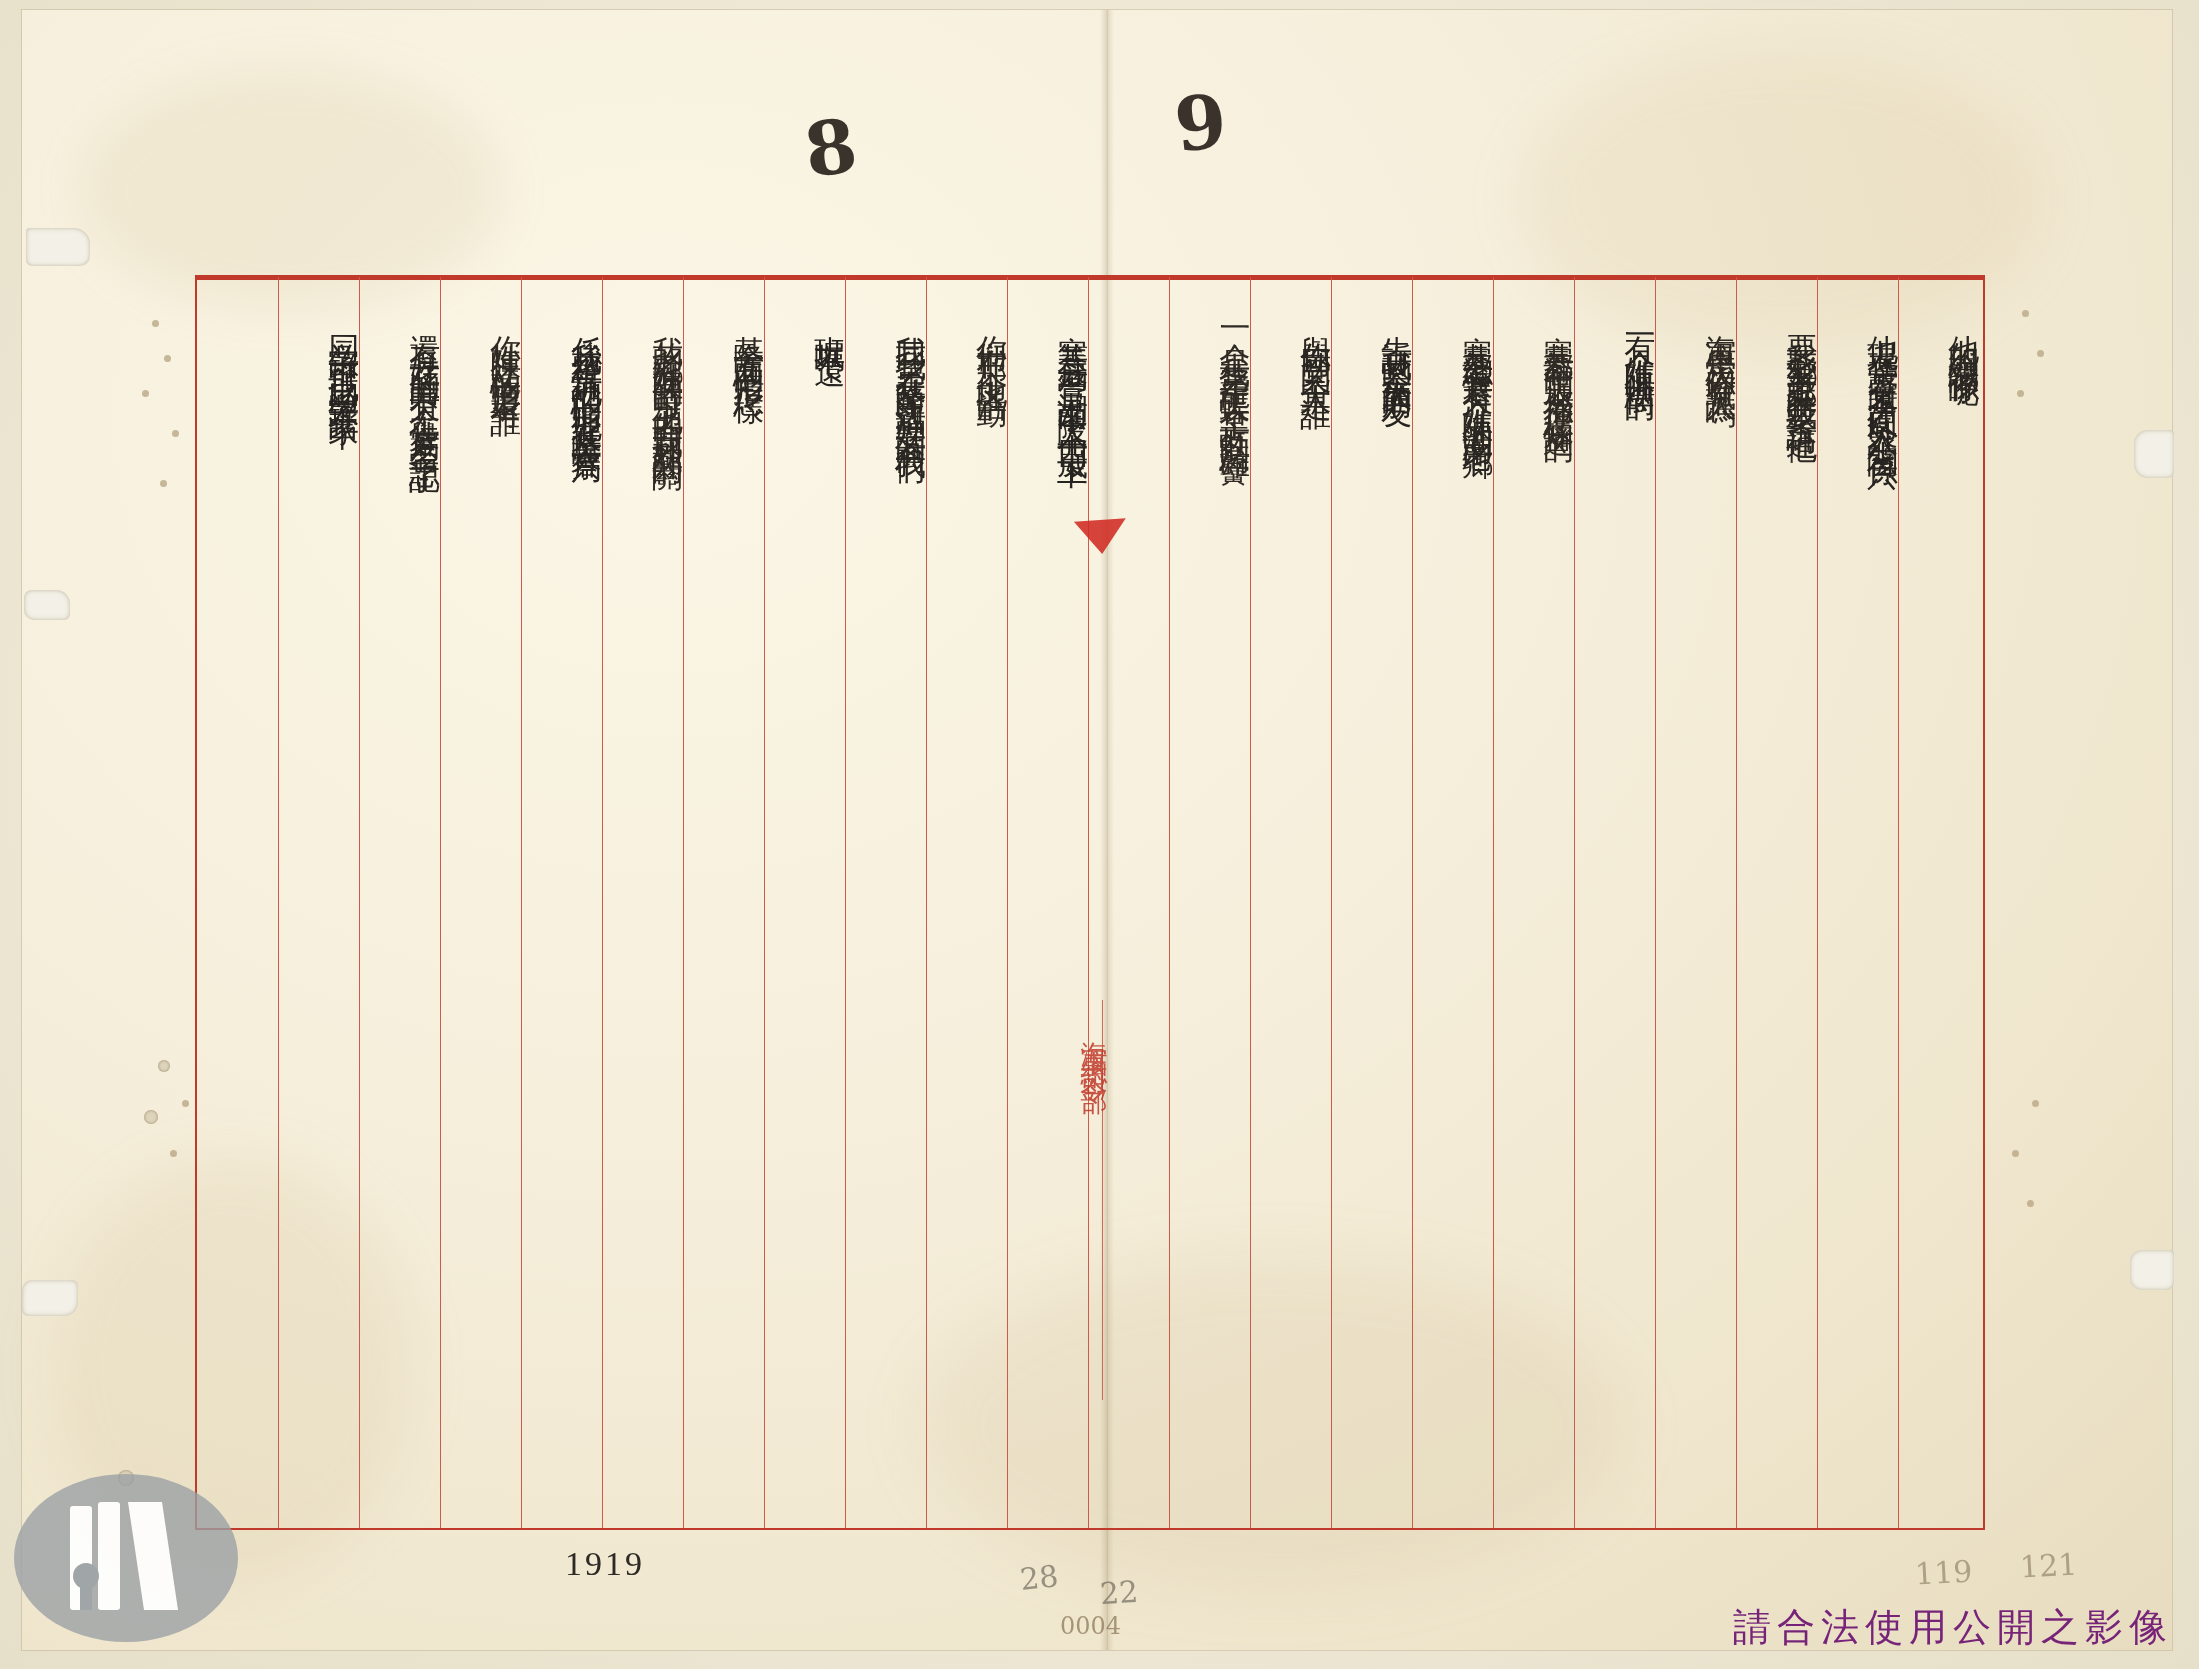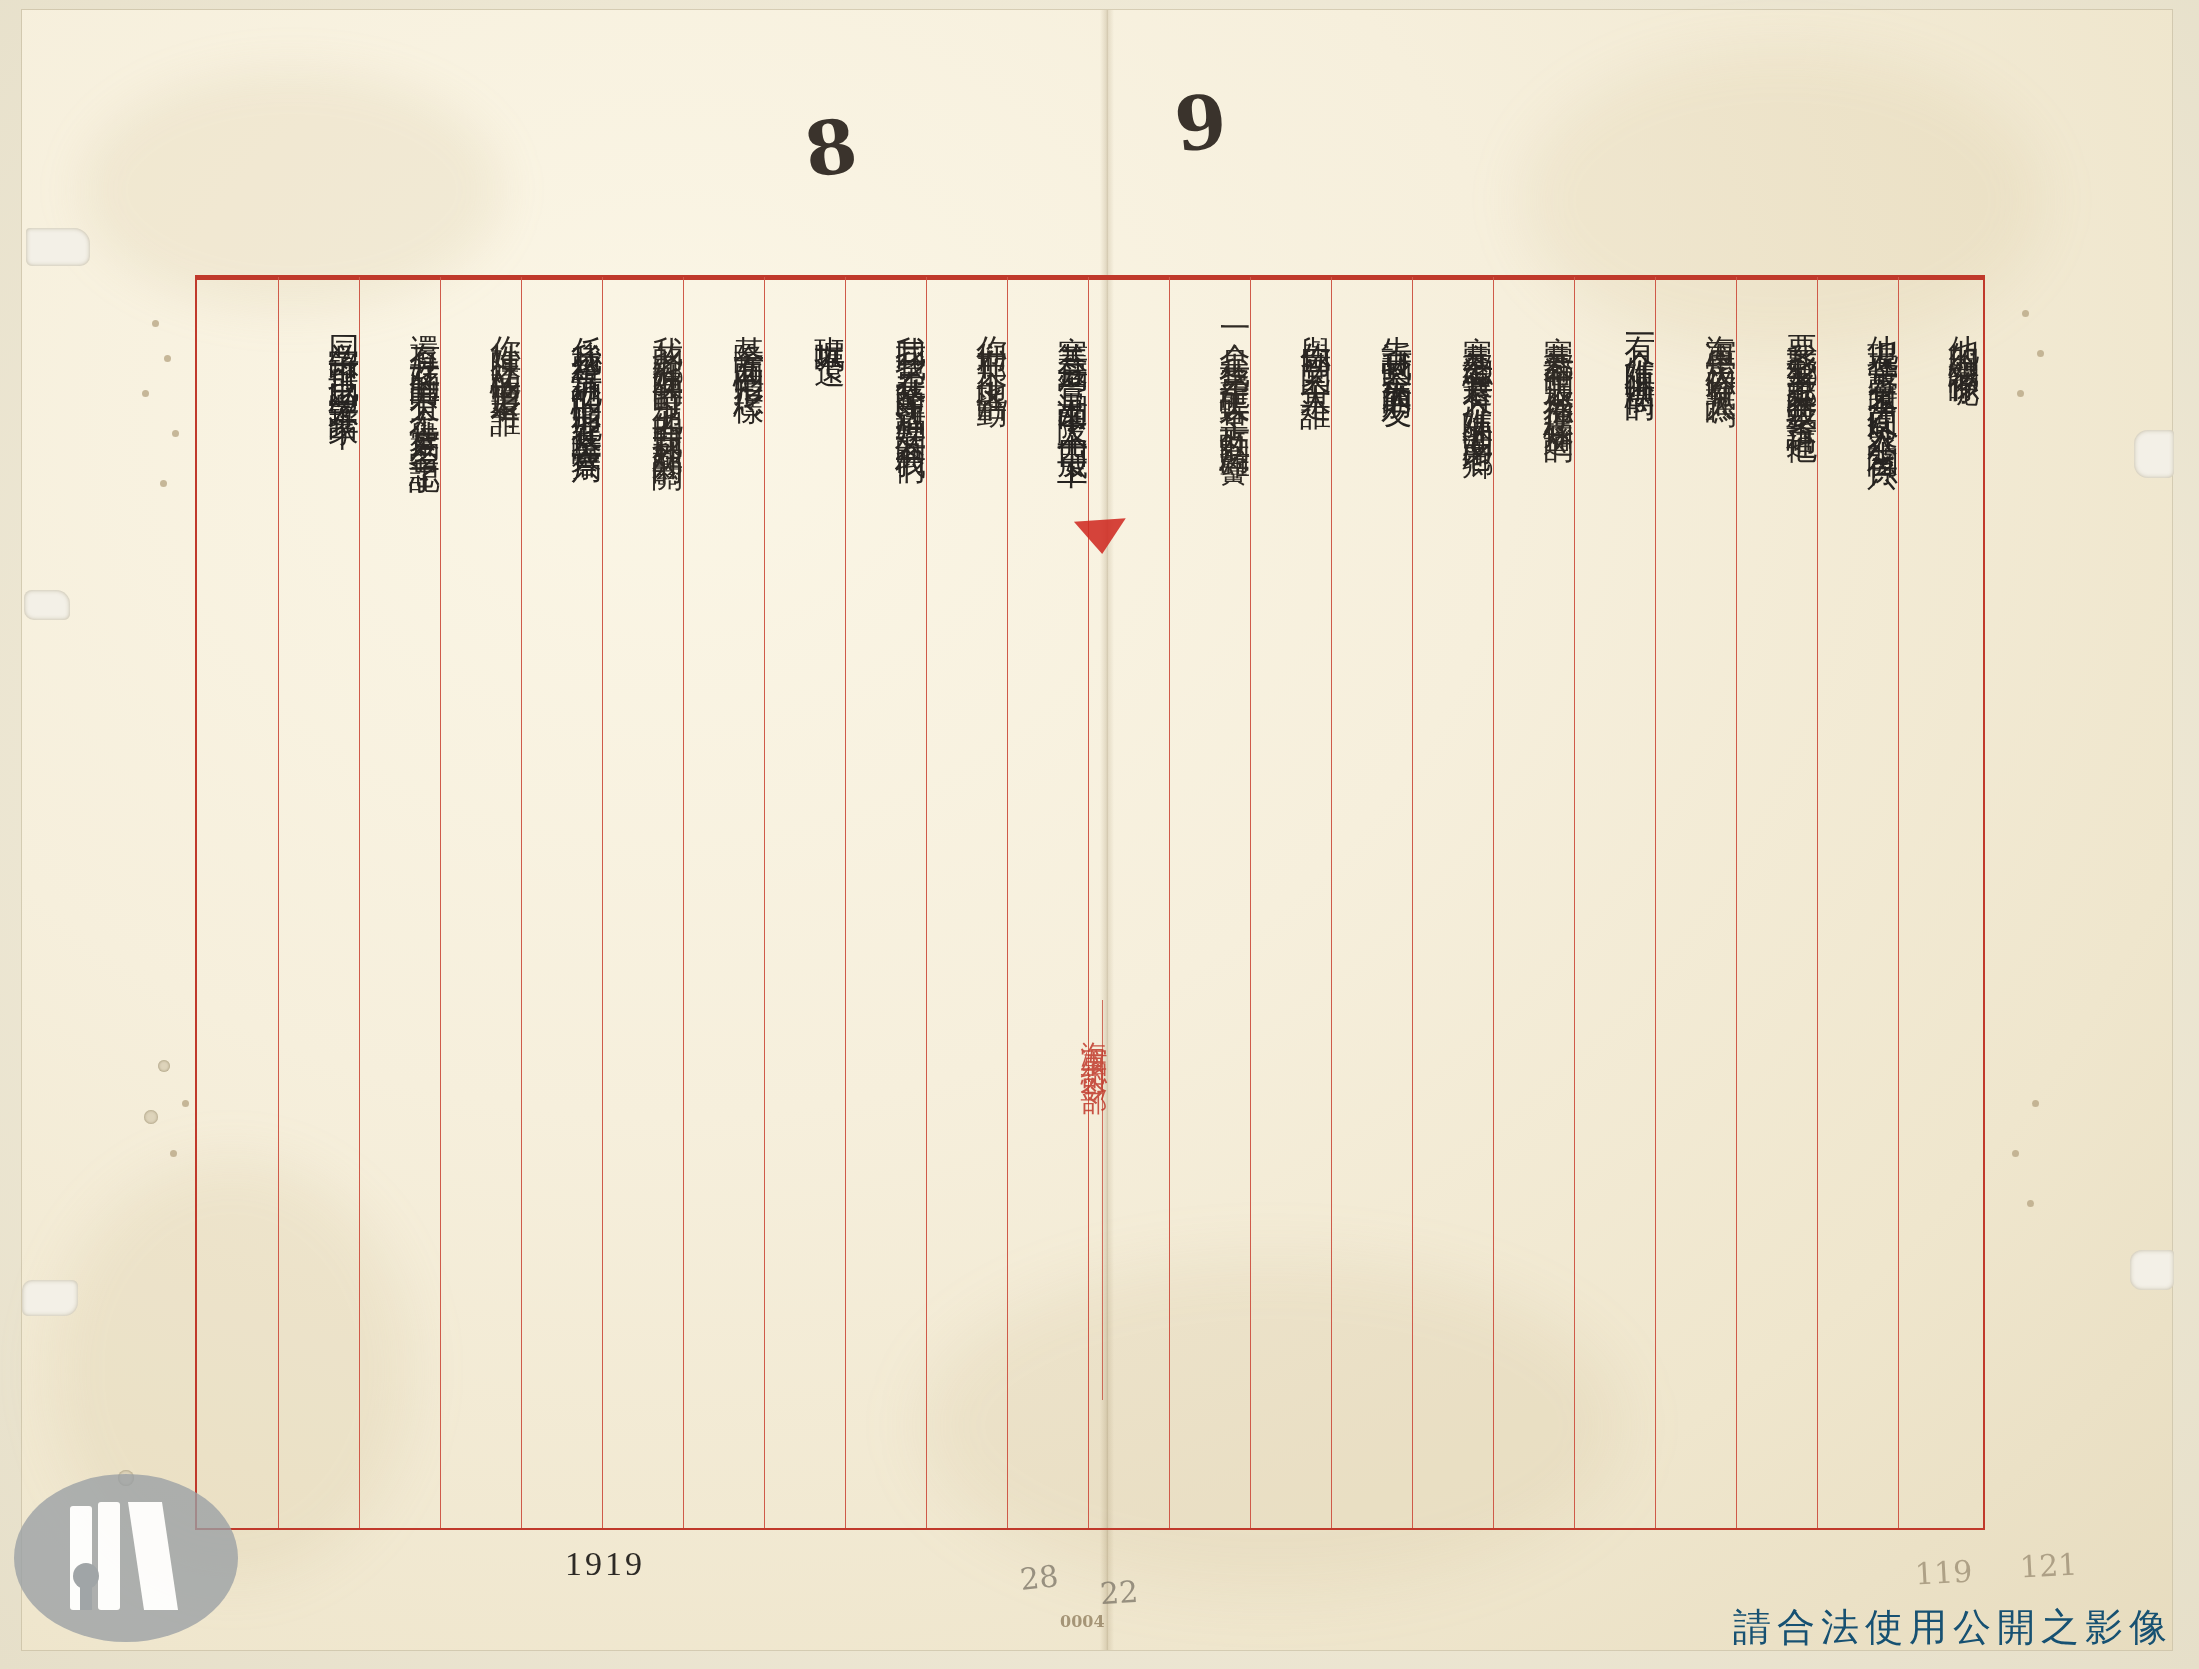--- a/index.html
+++ b/index.html
@@ -173,21 +173,21 @@
 
   
   .pencil {
     position: absolute;
     font-family: "DejaVu Serif", serif;
     color: #7b7466;
     opacity: .75;
   }
   #pencil-a { left: 1020px; top: 1560px; font-size: 30px; transform: rotate(-6deg); }
   #pencil-b { left: 1100px; top: 1575px; font-size: 30px; transform: rotate(-4deg); }
-  #pencil-c { left: 1060px; top: 1612px; font-size: 16px; color: #8d7a5a; font-weight: bold; }
+  #pencil-c { left: 1060px; top: 1612px; font-size: 24px; color: #8d7a5a; }
   #pencil-d { left: 1915px; top: 1555px; font-size: 30px; transform: rotate(-3deg); color: #9a8c72;}
   #pencil-e { left: 2020px; top: 1548px; font-size: 30px; transform: rotate(-3deg); color: #9a8c72;}
 
   
   #logo {
     position: absolute;
     left: 8px;
     top: 1440px;
     width: 250px;
     height: 210px;
@@ -195,21 +195,21 @@
   }
 
   
   #watermark {
     position: absolute;
     right: 26px;
     bottom: 16px;
     font-family: "DejaVu Serif", serif;
     font-size: 38px;
     letter-spacing: 6px;
-    color: #0c4a6e;
+    color: #701a75;
     opacity: .95;
   }
 
   
   .hole {
     position: absolute;
     background: #ded4bb;
     border-radius: 50%;
     box-shadow: inset 0 0 3px rgba(120,105,70,.7);
   }

